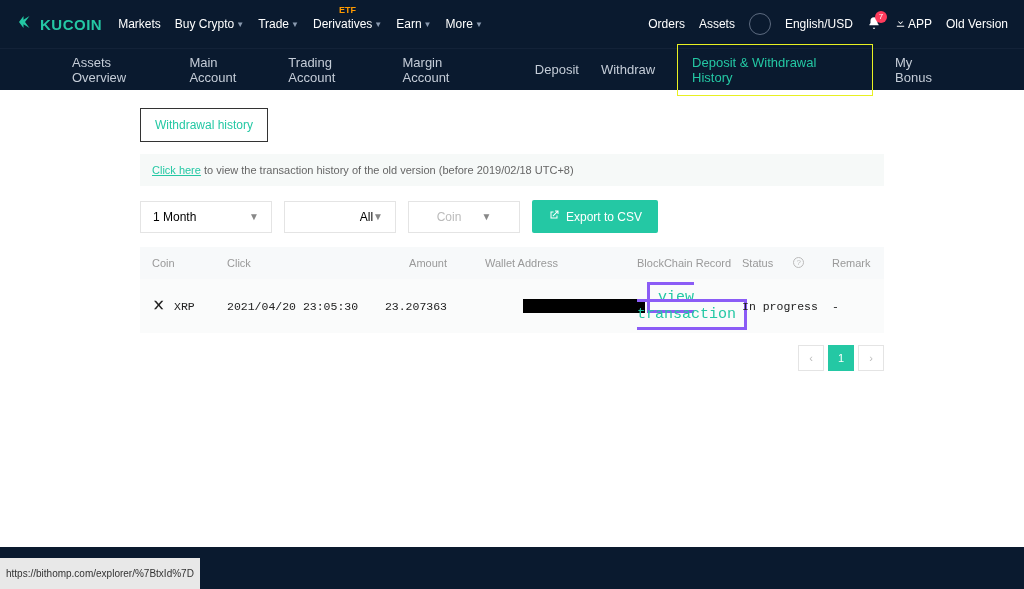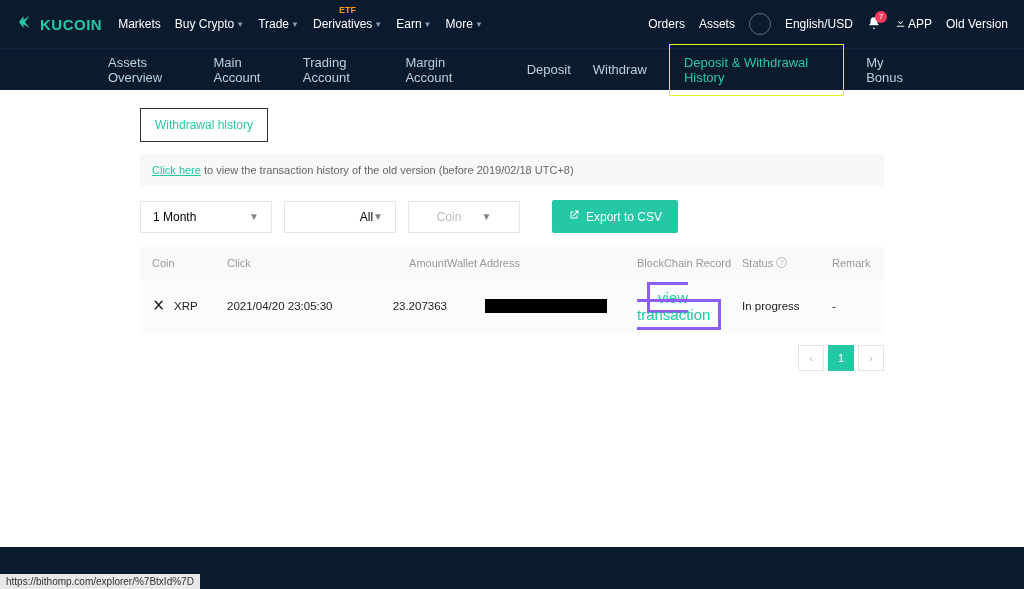--- a/index.html
+++ b/index.html
@@ -12,62 +12,62 @@
 .nav { display: flex; gap: 14px; align-items: center; }
 .nav-item { color: #fff; cursor: pointer; display: flex; align-items: center; gap: 2px; position: relative; }
 .nav-item .caret { font-size: 8px; color: #8a9ab0; }
 .etf-badge { position: absolute; top: -12px; left: 50%; transform: translateX(-50%); color: #ff9a00; font-size: 9px; font-weight: 600; }
 .spacer { flex: 1; }
 .right-nav { display: flex; gap: 14px; align-items: center; }
 .avatar { width: 22px; height: 22px; border: 1.5px solid #5d6b80; border-radius: 50%; }
 .bell { position: relative; }
 .bell-badge { position: absolute; top: -5px; right: -6px; background: #ff3b5c; color: #fff; font-size: 8px; border-radius: 50%; width: 12px; height: 12px; display: flex; align-items: center; justify-content: center; }
 
-.subbar { background: #0a1a2f; height: 42px; display: flex; align-items: center; padding: 0 108px; color: #c5cdd8; font-size: 13px; gap: 22px; border-top: 1px solid #132238; }
+.subbar { background: #0a1a2f; height: 42px; display: flex; align-items: center; padding: 0 72px; color: #c5cdd8; font-size: 13px; gap: 22px; border-top: 1px solid #132238; }
 .subbar-item { cursor: pointer; }
 .subbar-spacer { flex: 1; }
 .subbar-highlight { border: 1.5px solid #e8f022; color: #24c8a4; padding: 10px 14px; margin-top: -1px; margin-bottom: -1px; }
 
 .content { padding: 18px 140px 0 140px; }
 .tabs { display: flex; align-items: center; }
 .tab { padding: 9px 14px; font-size: 12px; color: #888; cursor: pointer; border: 1px solid transparent; }
 .tab.active { color: #24c8a4; border: 1px solid #333; }
 
 .notice { background: #f6f9f8; padding: 10px 12px; font-size: 11px; color: #666; margin-top: 12px; }
 .notice a { color: #24c8a4; text-decoration: underline; }
 
 .filters { display: flex; gap: 12px; margin-top: 14px; align-items: center; }
 .dropdown { background: #fff; border: 1px solid #e4e4e4; padding: 8px 12px; font-size: 12px; display: flex; align-items: center; justify-content: space-between; cursor: pointer; }
 .dropdown .caret2 { color: #888; font-size: 10px; }
 .dd1 { width: 132px; }
 .dd2 { width: 112px; justify-content: flex-end; }
 .dd3 { width: 112px; color: #bbb; justify-content: center; gap: 20px; }
-.export-btn { background: #24c8a4; color: #fff; border: none; padding: 9px 16px; font-size: 12px; cursor: pointer; display: flex; align-items: center; gap: 6px; border-radius: 2px; margin-left: 20px; }
+.export-btn { background: #24c8a4; color: #fff; border: none; padding: 9px 16px; font-size: 12px; cursor: pointer; display: flex; align-items: center; gap: 6px; border-radius: 2px; }
 
 .table { margin-top: 14px; }
 .thead { display: flex; background: #f7f9fa; padding: 10px 12px; font-size: 11px; color: #999; }
 .col-coin { width: 75px; }
 .col-time { width: 155px; }
 .col-amount { width: 65px; text-align: right; }
-.col-wallet { width: 180px; }
+.col-wallet { width: 180px; padding-left: 38px; }
 .col-bc { width: 115px; padding-left: 10px; }
-.col-status { width: 90px; display: flex; align-items: flex-start; gap: 3px; }
+.col-status { width: 90px; display: flex; align-items: flex-start; gap: 20px; }
 .col-remark { flex: 1; }
-.trow { display: flex; align-items: center; background: #fafbfb; padding: 10px 12px; font-size: 11.5px; color: #222; }
+.trow { display: flex; align-items: center; background: #fafbfb; padding: 10px 12px; font-size: 11.5px; color: #222; font-family: Liberation Mono, monospace; }
 .coin-cell { display: flex; align-items: center; gap: 6px; }
 .coin-icon { width: 16px; height: 16px; }
 .wallet-blk { background: #000; width: 122px; height: 14px; margin-left: 38px; }
 .view-tx { border: 3px solid #8b5cf6; color: #24c8a4; padding: 4px 8px; font-size: 15px; cursor: pointer; margin-left: 10px; margin-top: 29px; }
 .help-icon { width: 11px; height: 11px; border: 1px solid #bbb; border-radius: 50%; display: inline-flex; align-items: center; justify-content: center; font-size: 8px; color: #bbb; }
 
 .pagination { display: flex; justify-content: flex-end; gap: 4px; margin-top: 12px; }
 .page-btn { width: 26px; height: 26px; border: 1px solid #e4e4e4; background: #fff; display: flex; align-items: center; justify-content: center; font-size: 11px; color: #bbb; cursor: pointer; }
 .page-btn.active { background: #24c8a4; color: #fff; border-color: #24c8a4; }
 
-.status-bar { position: absolute; bottom: 0; left: 0; background: #e8e8e8; font-size: 10px; color: #333; padding: 2px 6px; }
+.status-bar { position: absolute; bottom: 0; left: 0; background: #e8e8e8; font-size: 10px; color: #333; padding: 10px 6px; }
 .dark-footer { position: absolute; bottom: 0; left: 0; right: 0; height: 42px; background: #0a1a2f; }
 </style>
 </head>
 <body>
 
 <div class="topbar">
   <div class="logo">
     <span class="logo-icon">
       <svg width="18" height="18" viewBox="0 0 24 24">
           <path fill="#24c8a4" d="M4 12l6-8v5l8-5-6 8 6 8-8-5v5z"></path>

